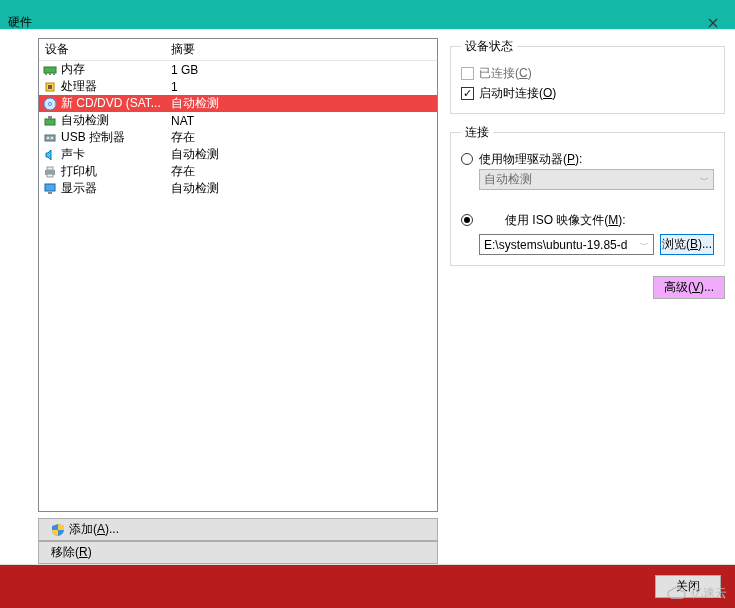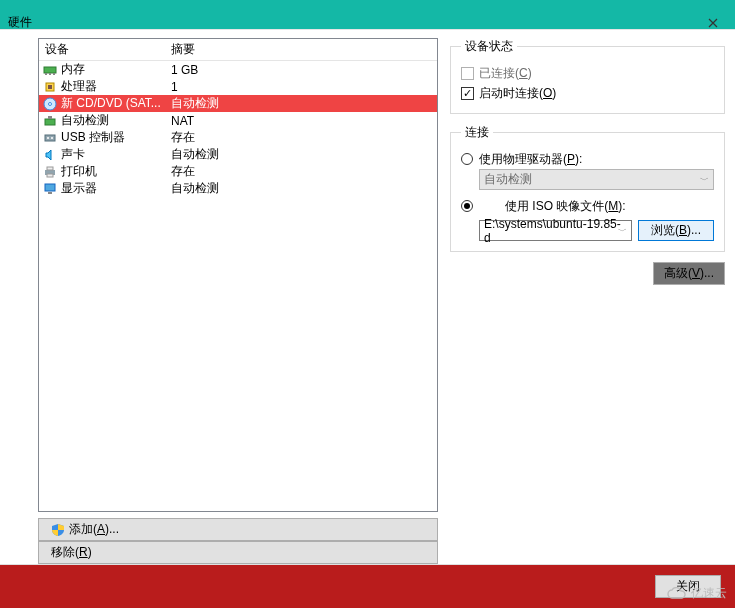--- a/index.html
+++ b/index.html
@@ -32,23 +32,23 @@
   .chkbox.checked::after { content: "✓"; font-size: 11px; line-height: 1; color: #000; }
   .radio { display: flex; align-items: center; gap: 6px; height: 20px; color: #000; }
   .radiodot { width: 12px; height: 12px; border: 1px solid #333; border-radius: 50%; display: inline-flex; align-items: center; justify-content: center; }
   .radiodot.checked::after { content: ""; width: 6px; height: 6px; background: #000; border-radius: 50%; }
   .combo { height: 21px; border: 1px solid #7a7a7a; background: #fff; display: flex; align-items: center; padding: 0 4px; color: #000; position: relative; }
   .combo.disabled { background: #e6e6e6; color: #6d6d6d; border-color: #b5b5b5; }
   .combo .arrow { position: absolute; right: 4px; top: 50%; transform: translateY(-50%); font-size: 9px; color: #5f5f5f; }
   .indent { margin-left: 18px; }
   .isorow { display: flex; gap: 6px; margin-top: 4px; }
   .isorow .combo { flex: 1; }
-  .browse { width: 76px; height: 21px; border: 1px solid #0078d7; background: #e5f1fb; display: inline-flex; align-items: center; justify-content: center; color: #000; }
+  .browse { width: 54px; height: 21px; border: 1px solid #0078d7; background: #e5f1fb; display: inline-flex; align-items: center; justify-content: center; color: #000; }
   .advrow { display: flex; justify-content: flex-end; }
-  .adv { height: 23px; padding: 0 10px; background: #737373; border: 1px solid #adadad; display: inline-flex; align-items: center; }
+  .adv { height: 23px; padding: 0 10px; background: #f0abfc; border: 1px solid #adadad; display: inline-flex; align-items: center; }
   .footer { position: absolute; bottom: 0; left: 0; right: 0; height: 44px; background: #b91c1c; border-top: 1px solid #dfdfdf; display: flex; align-items: center; justify-content: flex-end; padding: 0 14px; }
   .closebtn2 { height: 23px; padding: 0 20px; background: #e1e1e1; border: 1px solid #adadad; display: inline-flex; align-items: center; }
   .u { text-decoration: underline; }
   .watermark { position: absolute; right: 8px; bottom: 6px; color: #bcbcbc; font-size: 13px; display: flex; align-items: center; gap: 3px; pointer-events:none;}
   .watermark svg { width: 22px; height: 14px; }
 </style>
 </head>
 <body>
 
 <div class="titlebar">
@@ -202,21 +202,21 @@
       <div class="radio">
         <span class="radiodot"></span>
         <span>使用物理驱动器(<span class="u">P</span>):</span>
       </div>
       <div class="indent">
         <div class="combo disabled">
           <span>自动检测</span>
           <span class="arrow">﹀</span>
         </div>
       </div>
-      <div class="radio" style="margin-top:6px;gap:32px;">
+      <div class="radio" style="margin-top:20px;gap:32px;">
         <span class="radiodot checked"></span>
         <span>使用 ISO 映像文件(<span class="u">M</span>):</span>
       </div>
       <div class="indent isorow">
         <div class="combo">
           <span>E:\systems\ubuntu-19.85-d</span>
           <span class="arrow">﹀</span>
         </div>
         <div class="browse">
           <span>浏览(<span class="u">B</span>)...</span>

